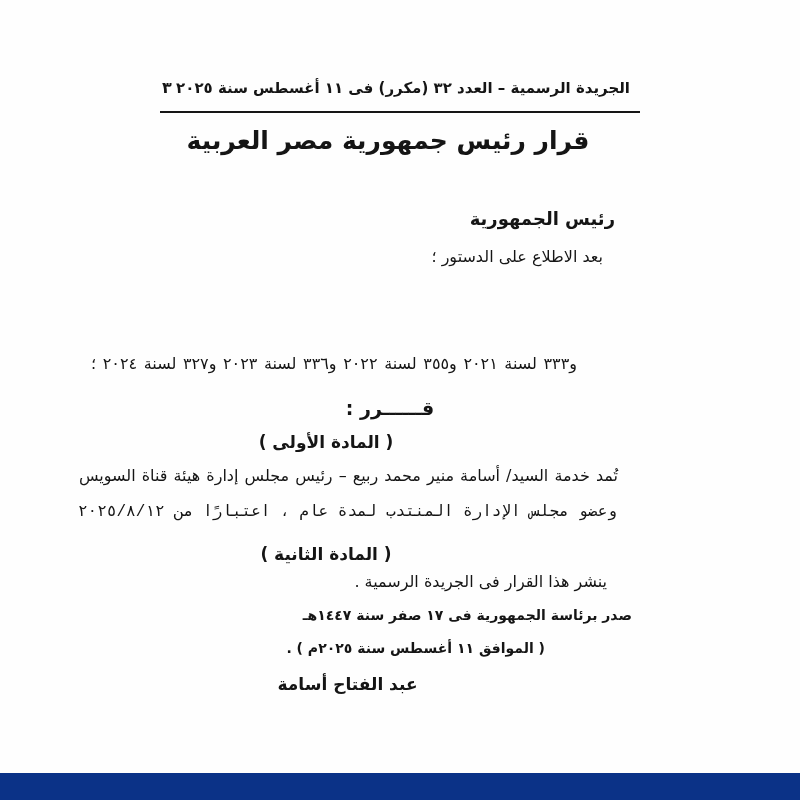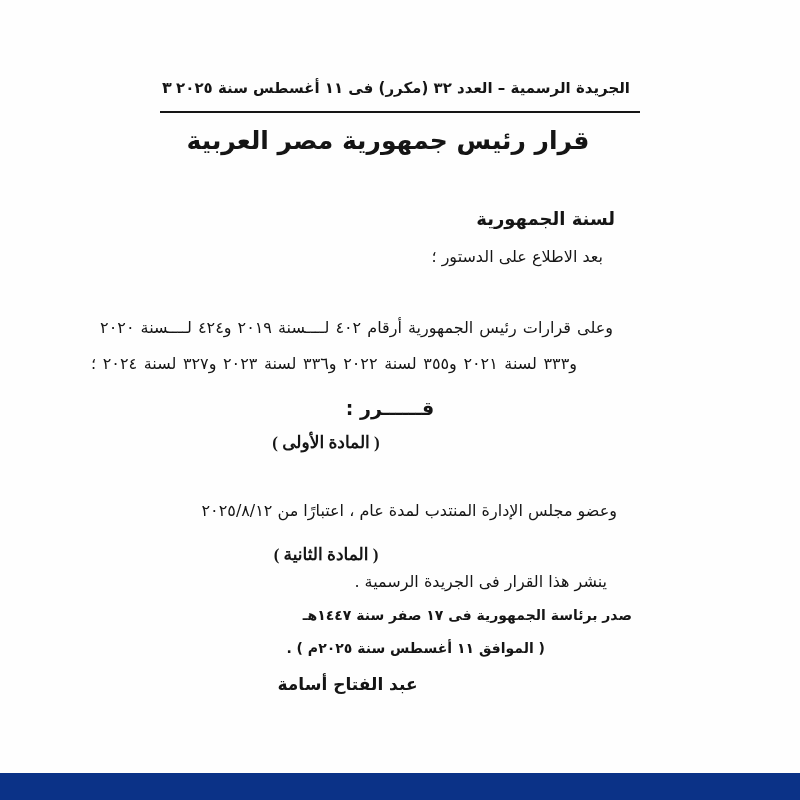--- a/index.html
+++ b/index.html
@@ -76,25 +76,24 @@
     text-align: center;
     transform: translateX(-10px);
     font-size: 19px;
     font-weight: bold;
   }
   .article-heading {
     left: 0; width: 652px;
     text-align: center;
     font-size: 17px;
     font-weight: bold;
-    font-family: Liberation Serif, serif;
   }
   .a1-heading { top: 432px; }
   .a1-line0 { top: 466px; right: 182px; word-spacing: 1px; }
-  .a1-line1 { top: 501px; right: 183px; }
+  .a1-line1 { top: 501px; right: 183px; font-family: Liberation Mono, monospace; }
   .a2-heading { top: 544px; }
   .a2-body   { top: 572px; right: 193px; }
 
   .issuance-line { font-size: 14px; font-weight: bold; }
   .iss-line0 { top: 607px; right: 168px; }
   .iss-line1 { top: 640px; right: 255px; }
 
   .signature {
     top: 674px; left: 240px; width: 215px;
     text-align: center;
@@ -116,29 +115,29 @@
 
   <div class="header-row">
     <span class="gazette-line">الجريدة الرسمية – العدد ٣٢ (مكرر) فى ١١ أغسطس سنة ٢٠٢٥</span>
     <span class="page-num">٣</span>
   </div>
   <div class="header-rule" style="background: rgb(22, 22, 22);"></div>
 
   <div class="abs doc-title">قرار رئيس جمهورية مصر العربية</div>
 
 
-  <div class="abs issuer-heading">لسنة الجمهورية</div>
+  <div class="abs issuer-heading">رئيس الجمهورية</div>
 
   <div class="abs body-line p-line0">بعد الاطلاع على الدستور ؛</div>
-  <div class="abs body-line p-line2">وعلى قرارات رئيس الجمهورية أرقام ٤٠٢ لــــسنة ٢٠١٩ و٤٢٤ لــــسنة ٢٠٢٠</div>
   <div class="abs body-line p-line3">و٣٣٣ لسنة ٢٠٢١ و٣٥٥ لسنة ٢٠٢٢ و٣٣٦ لسنة ٢٠٢٣ و٣٢٧ لسنة ٢٠٢٤ ؛</div>
 
   <div class="abs decided-heading">قــــــرر :</div>
 
   <div class="abs article-heading a1-heading">( المادة الأولى )</div>
+  <div class="abs body-line a1-line0">تُمد خدمة السيد/ أسامة منير محمد ربيع – رئيس مجلس إدارة هيئة قناة السويس</div>
   <div class="abs body-line a1-line1">وعضو مجلس الإدارة المنتدب لمدة عام ، اعتبارًا من ٢٠٢٥/٨/١٢</div>
 
   <div class="abs body-line a2-body">ينشر هذا القرار فى الجريدة الرسمية .</div>
   <div class="abs article-heading a2-heading">( المادة الثانية )</div>
 
   <div class="abs issuance-line iss-line0">صدر برئاسة الجمهورية فى ١٧ صفر سنة ١٤٤٧هـ</div>
   <div class="abs issuance-line iss-line1">( الموافق ١١ أغسطس سنة ٢٠٢٥م ) .</div>
 
   <div class="abs signature">عبد الفتاح أسامة</div>
 

